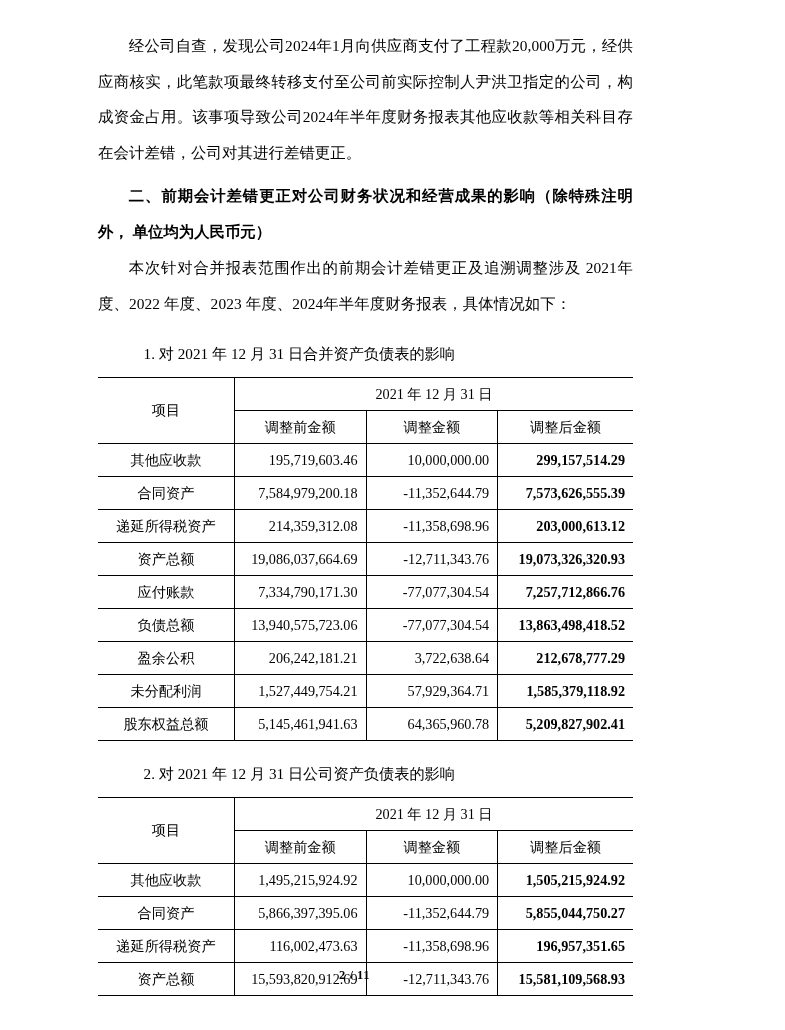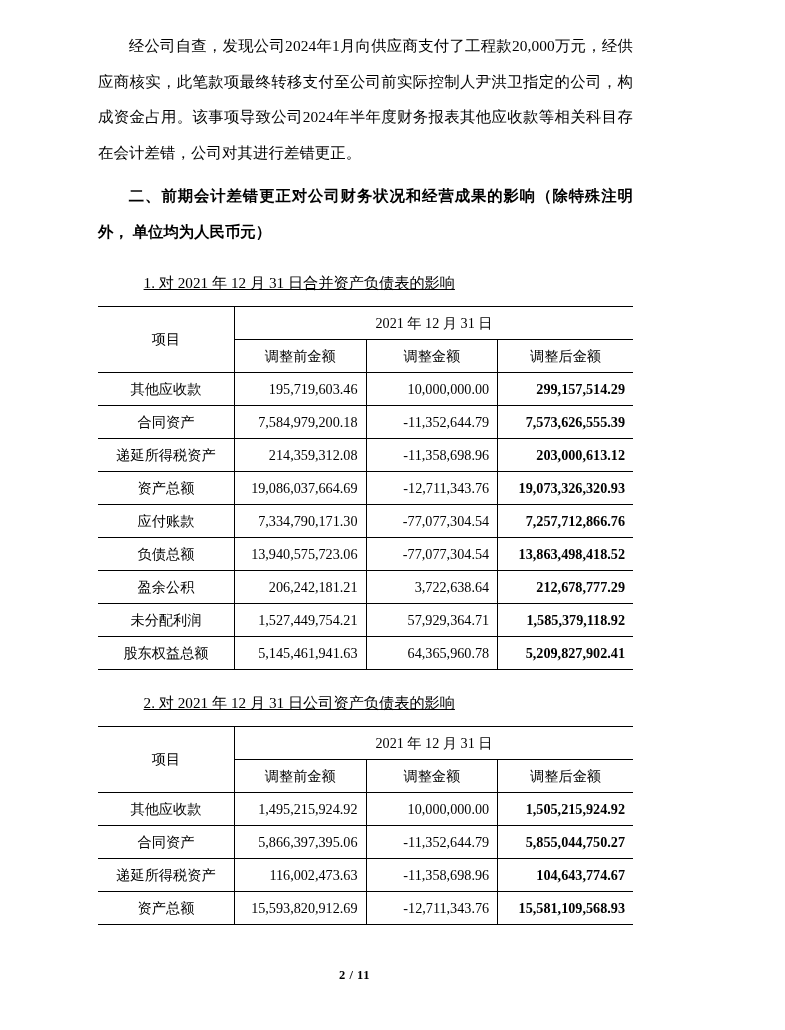--- a/index.html
+++ b/index.html
@@ -40,21 +40,20 @@
     text-align: justify;
     text-justify: inter-ideograph;
   }
 
   
   .table-caption {
     font-size: 15.2px;
     line-height: 34px;
     margin: 16px 0 6px 0;
     text-indent: 3em;
-    text-decoration: underline;
   }
   .tbl-wrap { width: 100%; }
   table.fin {
     width: 100%;
     border-collapse: collapse;
     table-layout: fixed;
     font-size: 14.2px;
   }
   table.fin col.c-item  { width: 25.5%; }
   table.fin col.c-before{ width: 24.6%; }
@@ -97,20 +96,21 @@
 </style>
 </head>
 <body>
 
 <div class="page">
 
   <p class="para indent">经公司自查，发现公司2024年1月向供应商支付了工程款20,000万元，经供应商核实，此笔款项最终转移支付至公司前实际控制人尹洪卫指定的公司，构成资金占用。该事项导致公司2024年半年度财务报表其他应收款等相关科目存在会计差错，公司对其进行差错更正。</p>
 
   <p class="heading">二、前期会计差错更正对公司财务状况和经营成果的影响（除特殊注明外， 单位均为人民币元）</p>
 
+  <p class="para indent">本次针对合并报表范围作出的前期会计差错更正及追溯调整涉及 2021年度、2022 年度、2023 年度、2024年半年度财务报表，具体情况如下：</p>
 
   <div class="table-caption">1. 对 2021 年 12 月 31 日合并资产负债表的影响</div>
 
   <div class="tbl-wrap">
     <table class="fin">
       <colgroup>
         <col class="c-item">
           <col class="c-before">
           <col class="c-adj">
           <col class="c-after">
@@ -216,21 +216,21 @@
         <tr>
           <td class="label">合同资产</td>
           <td class="num">5,866,397,395.06</td>
           <td class="num">-11,352,644.79</td>
           <td class="num after">5,855,044,750.27</td>
         </tr>
         <tr>
           <td class="label">递延所得税资产</td>
           <td class="num">116,002,473.63</td>
           <td class="num">-11,358,698.96</td>
-          <td class="num after">104,643,774.67</td>
+          <td class="num after">196,957,351.65</td>
         </tr>
         <tr>
           <td class="label">资产总额</td>
           <td class="num">15,593,820,912.69</td>
           <td class="num">-12,711,343.76</td>
           <td class="num after">15,581,109,568.93</td>
         </tr>
       </tbody>
     </table>
   </div>

